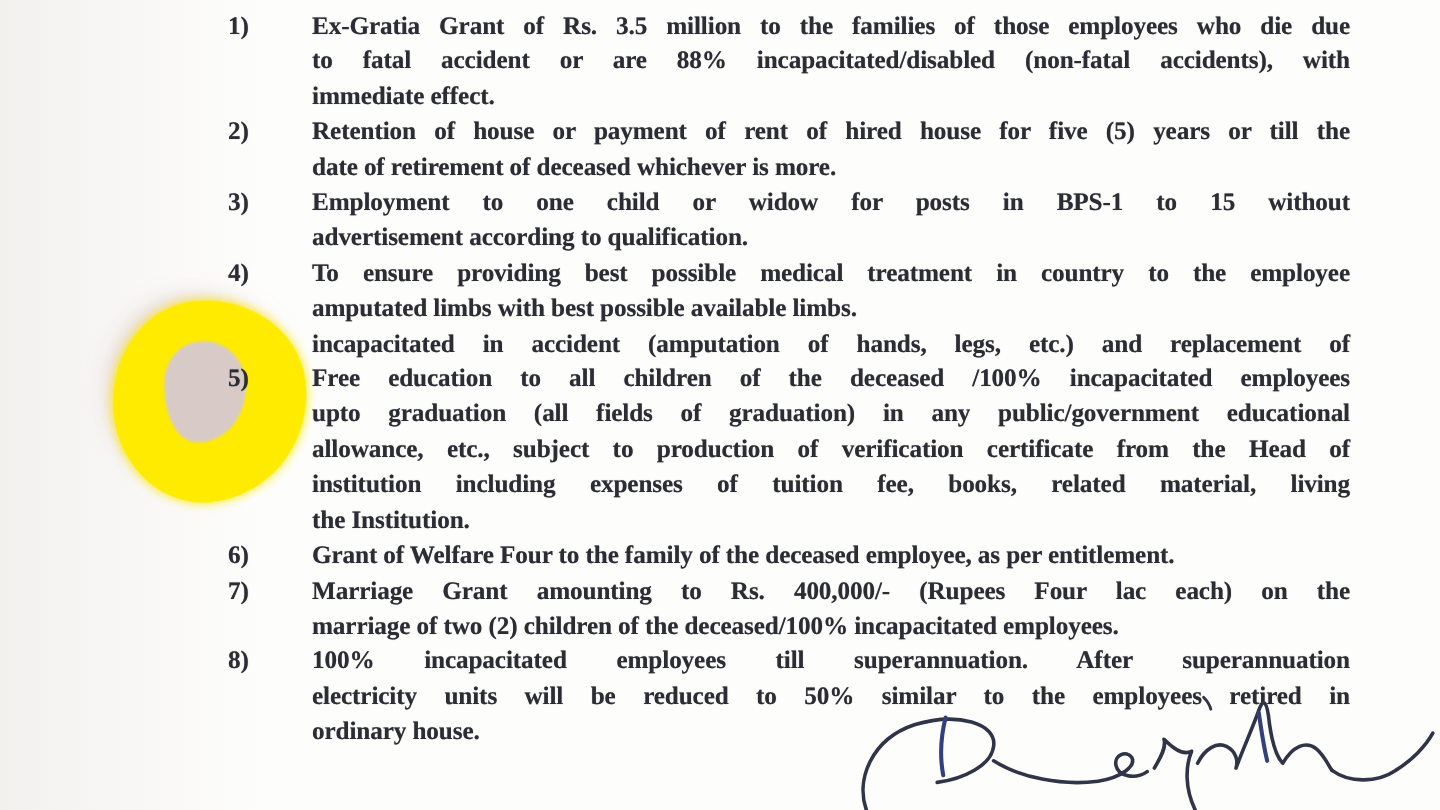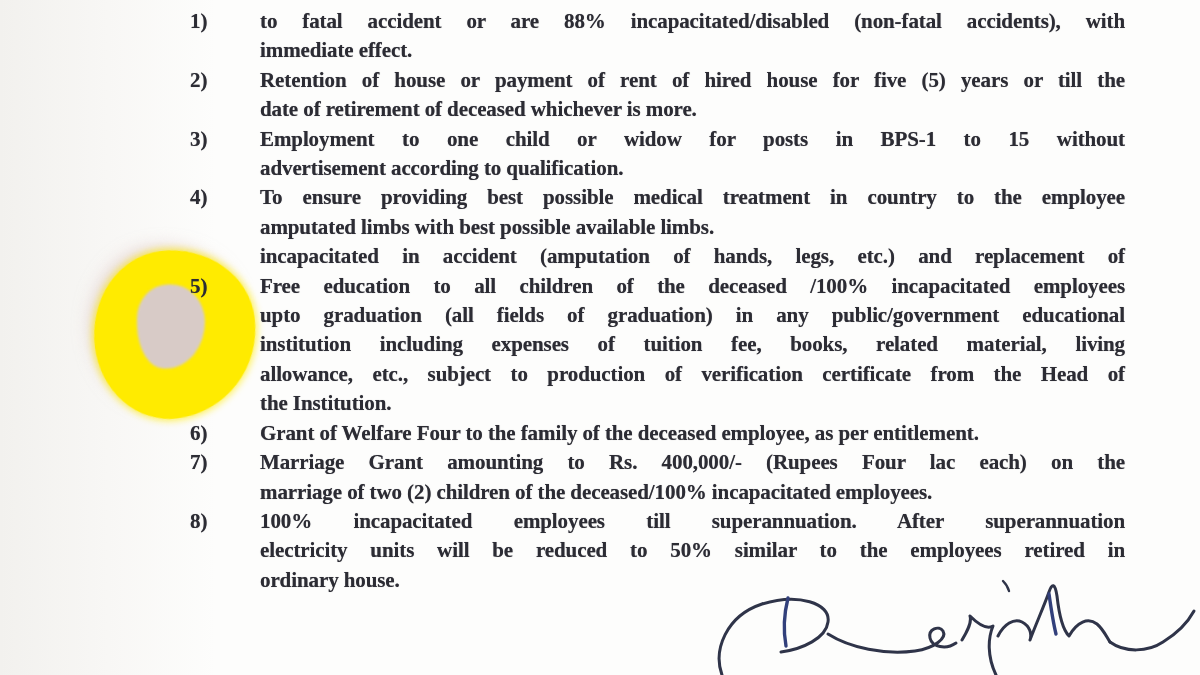--- a/index.html
+++ b/index.html
@@ -81,20 +81,21 @@
 
   <div class="highlight">
     <div class="highlight-center"></div>
   </div>
 
   <div class="page">
 
     <div class="item">
       <div class="num">1)</div>
       <div class="body">
+        <div class="line">Ex-Gratia Grant of Rs. 3.5 million to the families of those employees who die due</div>
         <div class="line">to fatal accident or are 88% incapacitated/disabled (non-fatal accidents), with</div>
         <div class="line end">immediate effect.</div>
       </div>
     </div>
 
     <div class="item">
       <div class="num">2)</div>
       <div class="body">
         <div class="line">Retention of house or payment of rent of hired house for five (5) years or till the</div>
         <div class="line end">date of retirement of deceased whichever is more.</div>
@@ -116,22 +117,22 @@
         <div class="line end">amputated limbs with best possible available limbs.</div>
         <div class="line">incapacitated in accident (amputation of hands, legs, etc.) and replacement of</div>
       </div>
     </div>
 
     <div class="item">
       <div class="num">5)</div>
       <div class="body">
         <div class="line">Free education to all children of the deceased /100% incapacitated employees</div>
         <div class="line">upto graduation (all fields of graduation) in any public/government educational</div>
+        <div class="line">allowance, etc., subject to production of verification certificate from the Head of</div>
         <div class="line">institution including expenses of tuition fee, books, related material, living</div>
-        <div class="line">allowance, etc., subject to production of verification certificate from the Head of</div>
         <div class="line end">the Institution.</div>
       </div>
     </div>
 
     <div class="item">
       <div class="num">6)</div>
       <div class="body">
         <div class="line end">Grant of Welfare Four to the family of the deceased employee, as per entitlement.</div>
       </div>
     </div>

